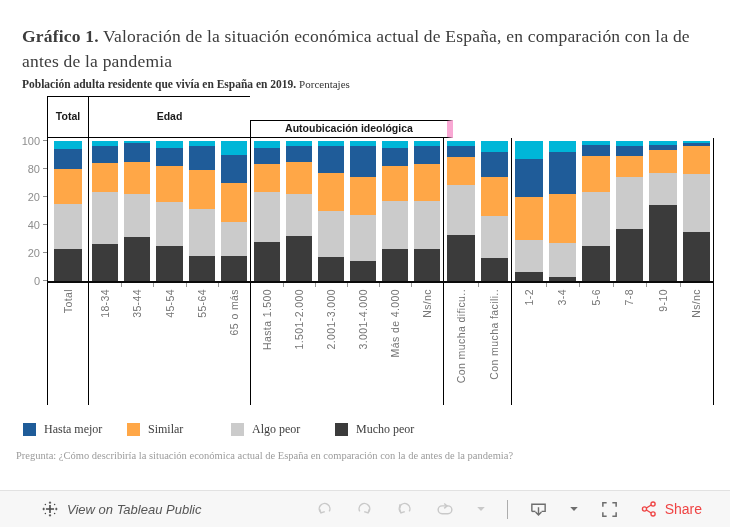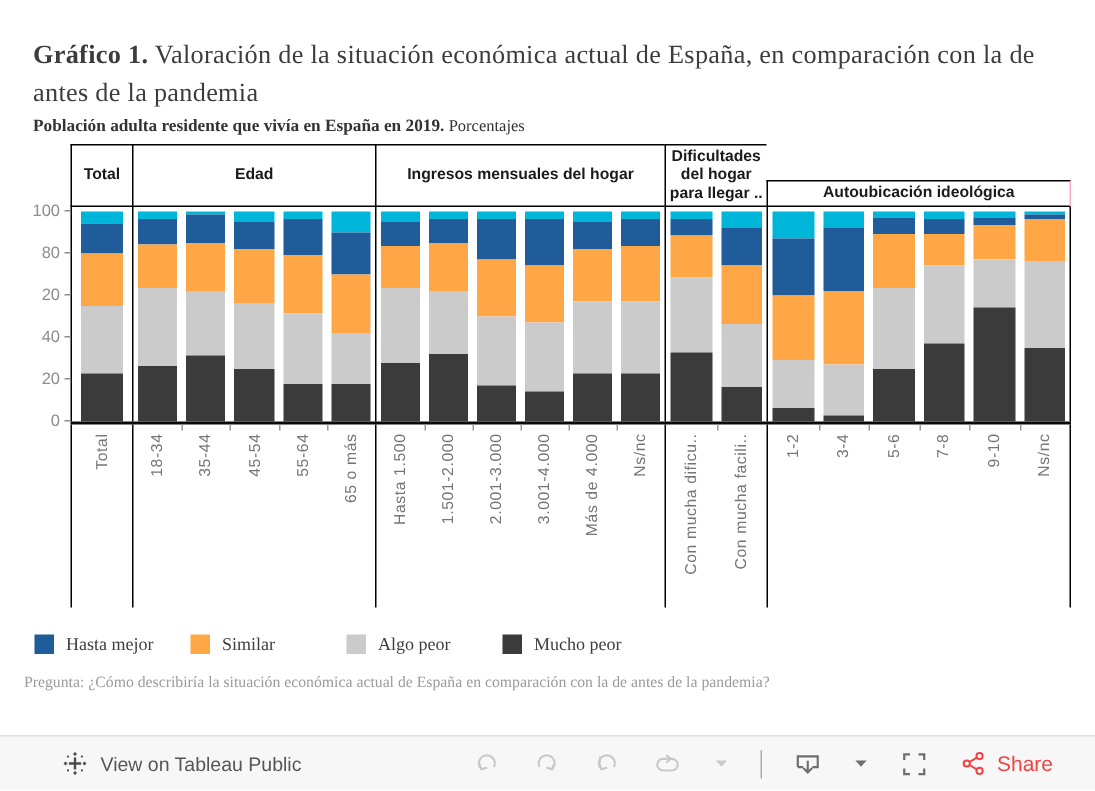--- a/index.html
+++ b/index.html
@@ -14,21 +14,21 @@
   .sub-title{font-family:"Liberation Serif",serif;font-size:11.5px;color:#333;margin-top:3px;}
   .sub-title .b{font-weight:bold;}
   .sub-title .n{font-weight:normal;font-size:11px;}
 
   
   .chart{margin-top:6px;}
   .header-row{display:flex;margin-left:47px;height:42px;}
   .hcell{box-sizing:border-box;border:1px solid #000;border-right:none;
          display:flex;align-items:center;justify-content:center;text-align:center;
          font-size:10.5px;font-weight:bold;color:#1a1a1a;line-height:1.2;padding:0 2px;}
-  .hcell:last-child{border-right:1px solid #f9a8d4;margin-top:24px;}
+  .hcell:last-child{border-right:6px solid #f9a8d4;margin-top:24px;}
 
   .plot-row{display:flex;}
   .y-gutter{width:47px;position:relative;height:143px;}
   .ytick{position:absolute;right:0;display:flex;align-items:center;height:14px;}
   .ytick span{font-size:11px;color:#8e8e8e;margin-right:3px;}
   .ytick i{display:block;width:4px;height:1px;background:#8e8e8e;}
 
   #plot-groups{display:flex;height:143px;border-bottom:2px solid #0a0a0a;}
   .pgroup{box-sizing:border-box;border-left:1px solid #000;display:flex;height:100%;}
   .pgroup:last-child{border-right:1px solid #000;}
@@ -52,21 +52,21 @@
   .lt{font-family:"Liberation Serif",serif;font-size:12px;color:#3d3d3d;white-space:nowrap;}
 
   
   .captions{margin:11px 0 0 16px;font-family:"Liberation Serif",serif;
             font-size:10.5px;color:#9b9b9b;line-height:15px;}
 
   
   .toolbar{position:absolute;left:0;bottom:0;width:100%;height:37px;background:#f7f7f7;
            border-top:1px solid #e2e2e2;display:flex;align-items:center;
            justify-content:space-between;box-sizing:border-box;padding:0 28px 0 42px;}
-  .tb-left{display:flex;align-items:center;gap:9px;color:#4a4a4a;cursor:pointer;}
+  .tb-left{display:flex;align-items:center;gap:9px;color:#4a4a4a;cursor:pointer;font-style:italic;}
   .tb-left .label{font-size:13px;color:#565656;}
   .tb-right{display:flex;align-items:center;gap:21px;}
   .tb-icon{display:flex;align-items:center;cursor:pointer;}
   .dis{color:#c9c9c9;}
   .ena{color:#6e6e6e;}
   .tb-sep{width:1px;height:19px;background:#adadad;}
   .share{display:flex;align-items:center;gap:7px;color:#ef4444;font-size:14px;cursor:pointer;}
   svg{display:block;}
 </style>
 </head>
@@ -76,22 +76,20 @@
 
   <div class="title-block">
     <div class="main-title"><b>Gráfico 1.</b> <span>Valoración de la situación económica actual de España, en comparación con la de antes de la pandemia</span></div>
     <div class="sub-title"><span class="b">Población adulta residente que vivía en España en 2019.</span> <span class="n">Porcentajes</span></div>
   </div>
 
   <div class="chart">
     <div class="header-row" id="header-row">
         <div class="hcell" style="width: 41px;">Total</div>
         <div class="hcell" style="width: 162px;">Edad</div>
-        <div class="hcell" style="width: 193px;">Ingresos mensuales del hogar</div>
-        <div class="hcell" style="width: 68px;">Dificultades del hogar para llegar ..</div>
         <div class="hcell" style="width: 203px;">Autoubicación ideológica</div>
       </div>
     <div class="plot-row">
       <div class="y-gutter" id="y-axis">
           <div class="ytick" style="bottom: calc(0% - 7px);">
             <span>0</span>
             <i></i>
           </div>
           <div class="ytick" style="bottom: calc(19.6078% - 7px);">
             <span>20</span>

